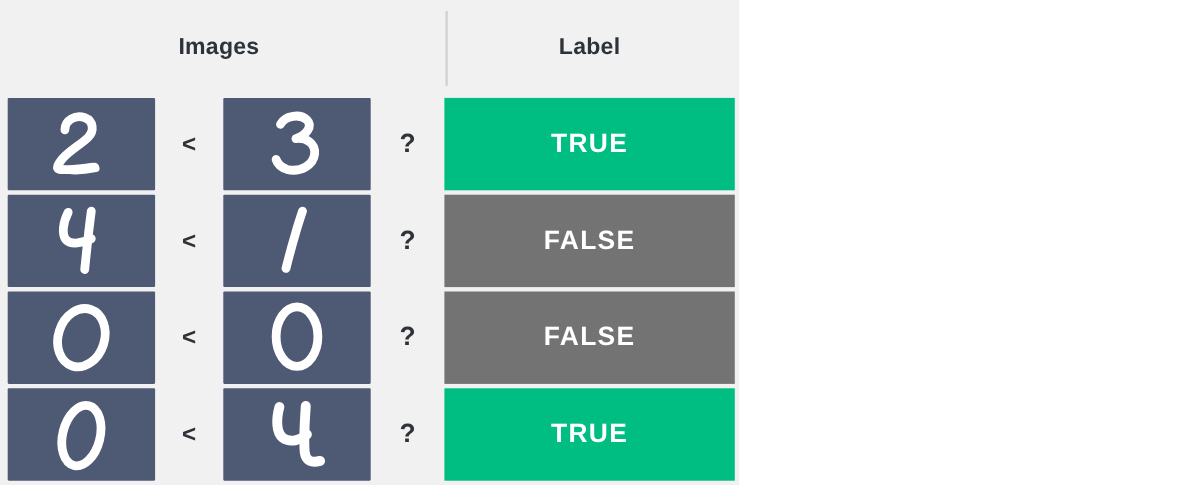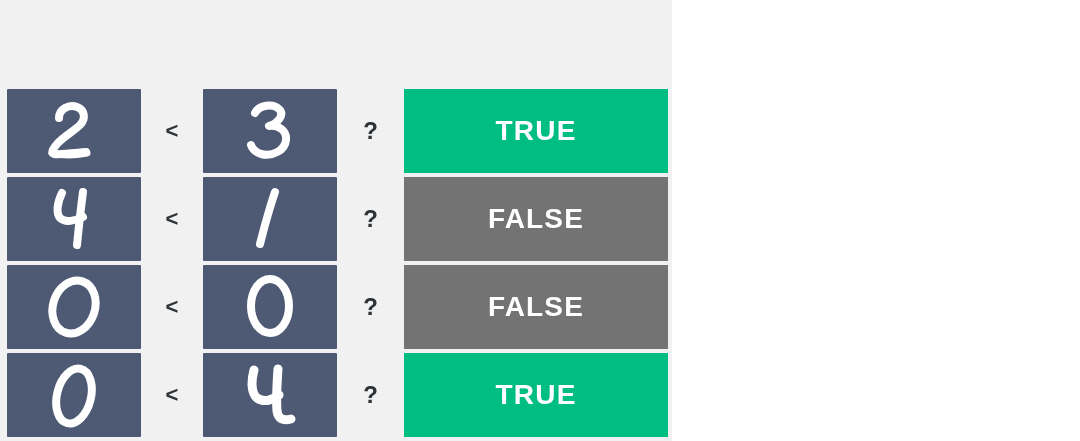--- a/index.html
+++ b/index.html
@@ -127,35 +127,40 @@
 
   .label-badge {
     position: absolute;
     left: 404px;
     top: 4px;
     width: 264px;
     height: 84px;
     display: flex;
     align-items: center;
     justify-content: center;
-    font-size: 28px;
+    font-size: 24px;
     font-weight: bold;
     color: #ffffff;
     letter-spacing: 1.2px;
   }
   .label-badge.true  { background: #00bd82; }
   .label-badge.false { background: #737373; }
 </style>
 </head>
 <body>
 
 <div class="page">
 
   <div class="table-panel">
 
+    <div class="table-header">
+      <div class="header-cell header-images">Images</div>
+      <div class="header-divider"></div>
+      <div class="header-cell header-label">Label</div>
+    </div>
 
     <div class="rows">
 
       <div class="row">
         <div class="digit-tile first">
           <svg viewBox="0 0 134 84" xmlns="http://www.w3.org/2000/svg">
             <g fill="none" stroke="#ffffff" stroke-linecap="round" stroke-linejoin="round">
               <path d="M52 29 C52 20, 62 15, 70 18 C78 21, 79 30, 73 36 C67 42, 56 48, 50 55 C45 61, 44 64, 47 65 C54 66, 68 64, 79 63" stroke-width="8"></path>
               <path d="M47 64 C56 67, 70 66, 80 64" stroke-width="7"></path>
             </g>

